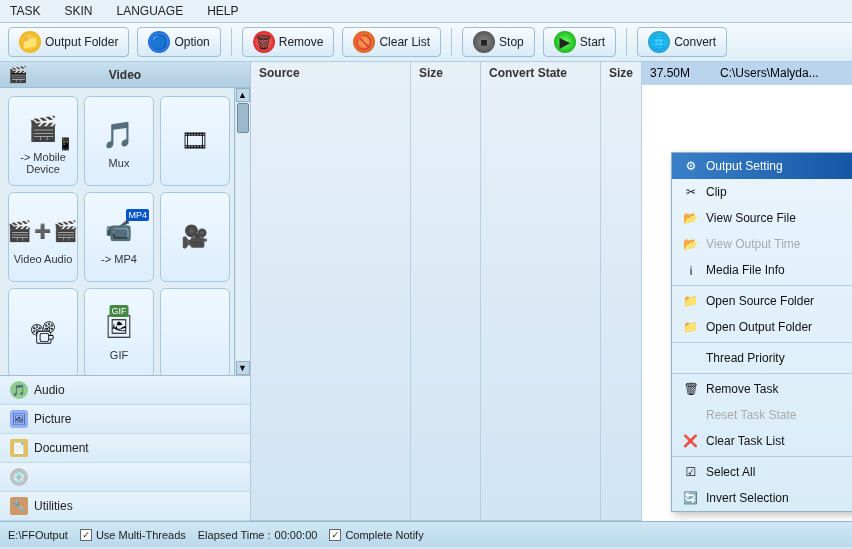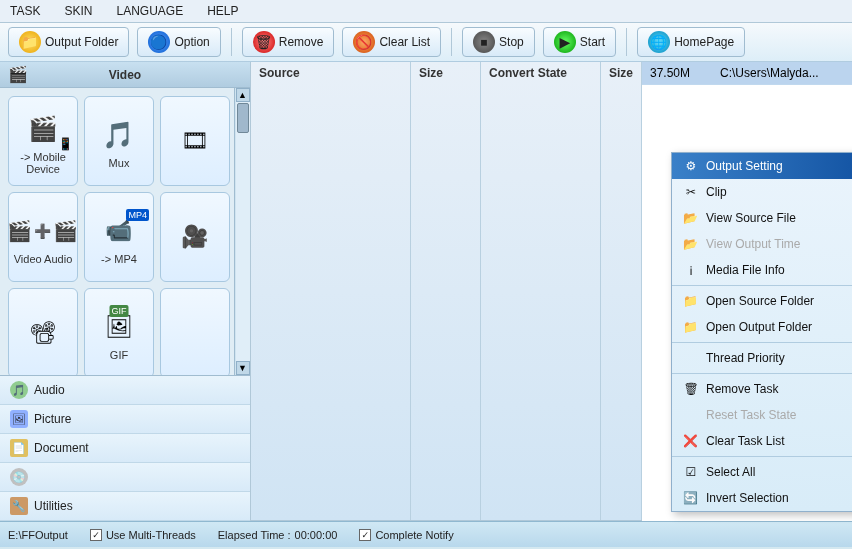--- a/index.html
+++ b/index.html
@@ -63,21 +63,21 @@
     .context-menu-item:hover, .context-menu-item.active { background: linear-gradient(to right, #4a90d8, #2060b0); color: #fff; }
     .context-menu-item.active { background: linear-gradient(to right, #3a80c8, #1050a0); color: #fff; }
     .context-menu-item.disabled { color: #aaa; cursor: default; }
     .context-menu-sep { height: 1px; background: #b0cce0; margin: 2px 0; }
     .context-menu-icon { width: 18px; height: 16px; display: flex; align-items: center; justify-content: center; font-size: 12px; flex-shrink: 0; }
 
     
     .ff-label { position: absolute; right: -1px; top: 50%; transform: translateY(-50%); writing-mode: vertical-rl; text-orientation: mixed; background: linear-gradient(to bottom, #c8dff0, #90b8d0); color: #fff; font-size: 10px; font-weight: bold; padding: 20px 3px; border-radius: 4px 0 0 4px; letter-spacing: 1px; text-shadow: 1px 1px 2px rgba(0,0,0,0.3); border: 1px solid #80a8c0; border-right: none; }
 
     
-    .statusbar { background: linear-gradient(to bottom, #d0e8f4, #b8d8ec); border-top: 1px solid #90b8d0; padding: 3px 8px; display: flex; align-items: center; gap: 22px; font-size: 11px; color: #222; height: 26px; }
+    .statusbar { background: linear-gradient(to bottom, #d0e8f4, #b8d8ec); border-top: 1px solid #90b8d0; padding: 3px 8px; display: flex; align-items: center; gap: 12px; font-size: 11px; color: #222; height: 26px; }
     .status-item { display: flex; align-items: center; gap: 4px; }
     .checkbox { width: 12px; height: 12px; border: 1px solid #666; background: #fff; display: flex; align-items: center; justify-content: center; font-size: 9px; cursor: pointer; flex-shrink: 0; }
     .category-icon-audio { background: #90cc90; border-radius: 50%; width: 18px; height: 18px; display: flex; align-items: center; justify-content: center; font-size: 11px; }
     .category-icon-pic { background: #90b0ff; border-radius: 3px; width: 18px; height: 18px; display: flex; align-items: center; justify-content: center; font-size: 11px; }
   </style>
 </head>
 <body>
 
 <div class="menubar">
   <span class="menubar-item">TASK</span>
@@ -109,21 +109,21 @@
     <span class="icon icon-stop">⏹</span>
     <span>Stop</span>
   </button>
   <button class="toolbar-btn">
     <span class="icon icon-start">▶</span>
     <span>Start</span>
   </button>
   <div class="toolbar-sep"></div>
   <button class="toolbar-btn">
     <span class="icon icon-home">🌐</span>
-    <span>HomePage</span>
+    <span>Convert</span>
   </button>
 </div>
 
 <div class="main">
 
   <div class="left-panel">
     <div class="left-panel-header">
       <span style="font-size:16px;">🎬</span>
       <span>Video</span>
       <span style="width:20px;"></span>

